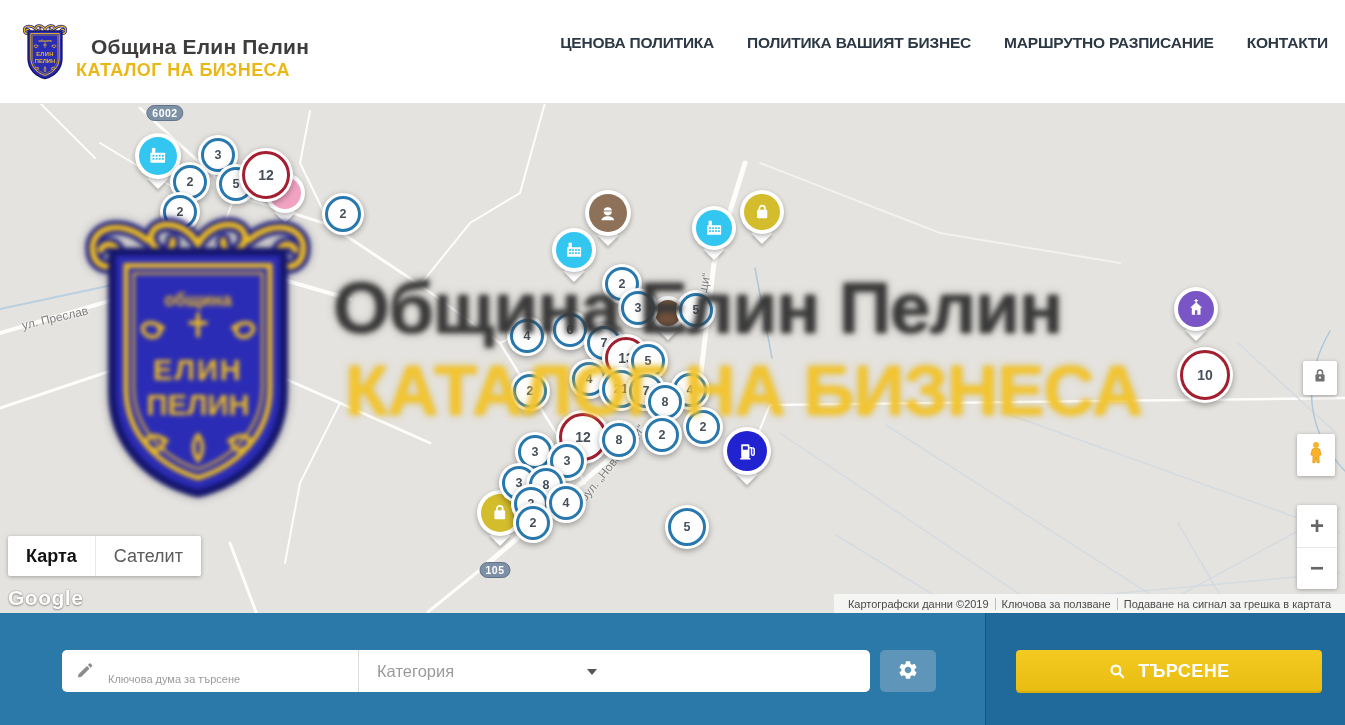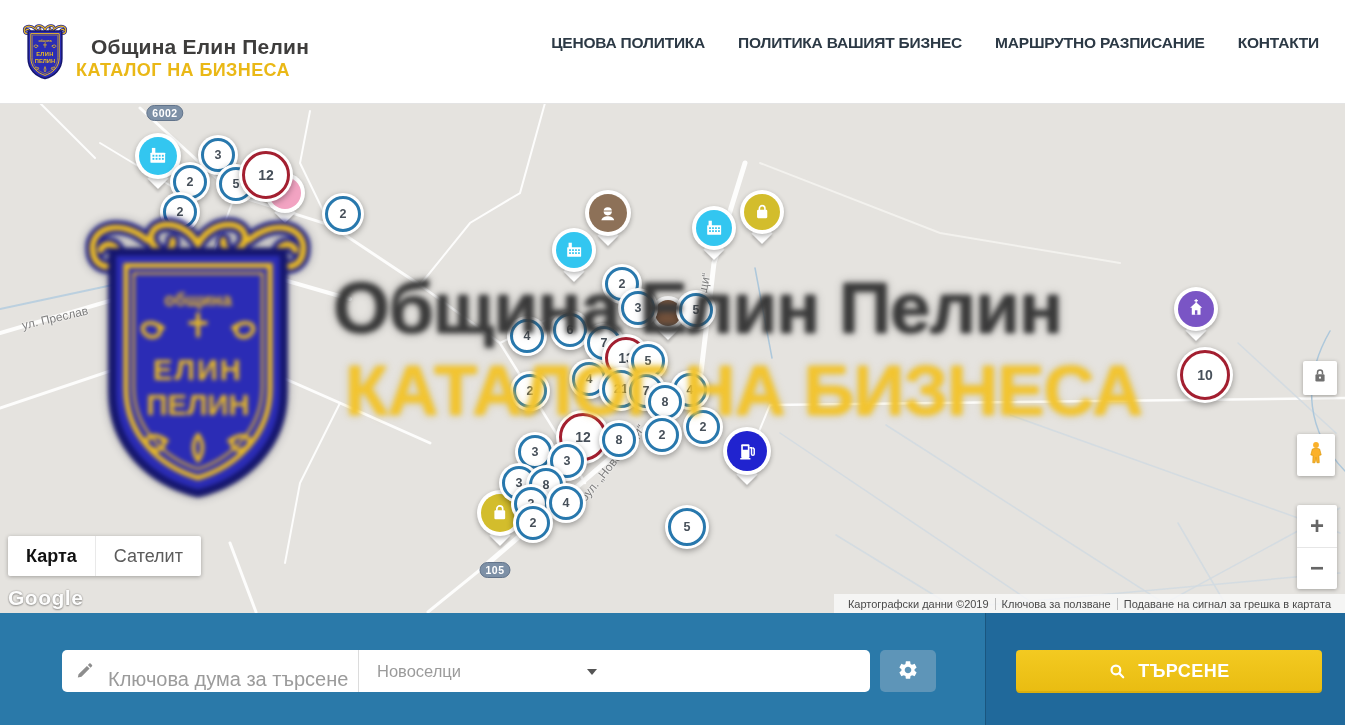--- a/index.html
+++ b/index.html
@@ -4,21 +4,21 @@
 <style>
   html,body{margin:0;padding:0;background:#fff;font-family:"Liberation Sans",sans-serif;}
   #app{position:relative;width:1345px;height:725px;overflow:hidden;background:#fff;}
 
   
   #header{position:absolute;left:0;top:0;width:1345px;height:103px;background:#fff;border-bottom:1px solid #e4e4e4;z-index:10;}
   #header-emblem{position:absolute;left:22px;top:23px;width:46px;height:58px;}
   #site-title-block{position:absolute;left:76px;top:36px;line-height:1;}
   #site-title{font-size:21px;font-weight:bold;color:#3e3d3c;letter-spacing:.2px;margin-left:15px;}
   #site-subtitle{font-size:18px;font-weight:bold;color:#eab816;letter-spacing:.4px;margin-top:4px;}
-  #nav{position:absolute;right:26px;top:0;height:85px;display:flex;align-items:center;gap:33px;}
+  #nav{position:absolute;right:17px;top:0;height:85px;display:flex;align-items:center;gap:33px;}
   .nav-item{font-size:15.5px;font-weight:bold;color:#2c3945;text-decoration:none;letter-spacing:-.2px;cursor:pointer;white-space:nowrap;}
 
   
   #map{position:absolute;left:0;top:103px;width:1345px;height:510px;background:#e5e3df;overflow:hidden;}
   #roads{position:absolute;left:0;top:0;z-index:0;}
   .street-label{position:absolute;z-index:1;font-size:12px;color:#7e7e7e;white-space:nowrap;transform:translate(-50%,-50%);text-shadow:0 0 2px #fff,0 0 2px #fff;}
   .road-badge{position:absolute;z-index:1;transform:translate(-50%,-50%);background:#7d90a6;border:1px solid #62748b;border-radius:8px;color:#fff;font-size:10.5px;font-weight:bold;padding:1px 5px;letter-spacing:.5px;}
 
   
   .pin{position:absolute;z-index:2;transform:translate(-50%,-50%);}
@@ -52,21 +52,21 @@
   #zoomctl{position:absolute;left:1297px;top:402px;width:40px;height:84px;background:#fff;border-radius:2px;box-shadow:0 1px 4px rgba(0,0,0,.3);z-index:6;display:flex;flex-direction:column;}
   .zoom-btn{flex:1;display:flex;align-items:center;justify-content:center;font-size:24px;color:#666;cursor:pointer;font-weight:bold;}
   #zoom-in{border-bottom:1px solid #e6e6e6;}
 
   
   #searchbar{position:absolute;left:0;top:613px;width:1345px;height:112px;background:#2a79a9;z-index:10;}
   #searchbar-right{position:absolute;left:985px;top:0;width:360px;height:112px;background:#20699b;border-left:1px solid rgba(0,0,0,.18);}
   #input-group{position:absolute;left:62px;top:37px;width:808px;height:42px;background:#fff;border-radius:5px;display:flex;align-items:stretch;}
   #kw-section{position:relative;width:296px;}
   #kw-icon{position:absolute;left:14px;top:11px;width:19px;height:19px;}
-  #kw-input{width:100%;height:100%;border:none;outline:none;background:transparent;border-radius:5px 0 0 5px;padding:16px 10px 0 46px;font-size:20px;color:#1d4ed8;font-family:"Liberation Sans",sans-serif;box-sizing:border-box;}
+  #kw-input{width:100%;height:100%;border:none;outline:none;background:transparent;border-radius:5px 0 0 5px;padding:16px 10px 0 46px;font-size:11px;color:#1d4ed8;font-family:"Liberation Sans",sans-serif;box-sizing:border-box;}
   #kw-input::placeholder{color:#9b9b9b;}
   .select-section{position:relative;width:256px;border-left:1px solid #dcdcdc;display:flex;align-items:center;padding:0 18px;cursor:pointer;box-sizing:border-box;}
   .select-label{font-size:16.5px;color:#9b9b9b;}
   .caret{position:absolute;right:17px;top:19px;width:0;height:0;border-left:5px solid transparent;border-right:5px solid transparent;border-top:6px solid #555;}
   #gear-btn{position:absolute;left:880px;top:37px;width:56px;height:42px;background:#5e95b8;border:none;border-radius:5px;display:flex;align-items:center;justify-content:center;cursor:pointer;}
   #gear-btn svg{width:22px;height:22px;}
   #search-btn{position:absolute;left:1016px;top:37px;width:306px;height:43px;background:linear-gradient(180deg,#f3ca21,#e9bc11);border:none;border-radius:4px;display:flex;align-items:center;justify-content:center;gap:11px;cursor:pointer;box-shadow:inset 0 -2px 0 rgba(0,0,0,.07);}
   #search-btn span{color:#fff;font-size:18px;font-weight:bold;letter-spacing:.5px;font-family:"Liberation Sans",sans-serif;}
   #search-btn svg{width:19px;height:19px;}
 </style>
@@ -480,21 +480,21 @@
     <div id="input-group">
       <div id="kw-section">
         <span id="kw-icon">
           <svg viewBox="0 0 24 24">
               <path d="M3.5 16.5 L13.8 6.2 l3.4 3.4 L6.9 19.9 l-4.6 1 1-4.4 z M15 5 l1.8-1.8 a1.2 1.2 0 0 1 1.7 0 l1.7 1.7 a1.2 1.2 0 0 1 0 1.7 L18.4 8.4 z" fill="#8d8d8d"></path>
             </svg>
         </span>
         <input id="kw-input" type="text" placeholder="Ключова дума за търсене" style="">
       </div>
       <div class="select-section">
-        <span class="select-label">Новоселци</span>
+        <span class="select-label">Категория</span>
         <span class="caret"></span>
       </div>
     </div>
 
     <button id="gear-btn">
       <span>
         <svg viewBox="0 0 24 24" width="22" height="22">
             <path fill="#ffffff" d="M19.14 12.94c.04-.3.06-.61.06-.94s-.02-.64-.07-.94l2.03-1.58c.18-.14.23-.41.12-.61l-1.92-3.32c-.12-.22-.37-.29-.59-.22l-2.39.96c-.5-.38-1.03-.7-1.62-.94L14.4 2.81c-.04-.24-.24-.41-.48-.41h-3.84c-.24 0-.43.17-.47.41l-.36 2.54c-.59.24-1.13.57-1.62.94l-2.39-.96c-.22-.08-.47 0-.59.22L2.74 8.87c-.12.21-.08.47.12.61l2.03 1.58c-.05.3-.09.63-.09.94s.02.64.07.94l-2.03 1.58c-.18.14-.23.41-.12.61l1.92 3.32c.12.22.37.29.59.22l2.39-.96c.5.38 1.03.7 1.62.94l.36 2.54c.05.24.24.41.48.41h3.84c.24 0 .44-.17.47-.41l.36-2.54c.59-.24 1.13-.56 1.62-.94l2.39.96c.22.08.47 0 .59-.22l1.92-3.32c.12-.22.07-.47-.12-.61l-2.01-1.58zM12 15.6c-1.98 0-3.6-1.62-3.6-3.6s1.62-3.6 3.6-3.6 3.6 1.62 3.6 3.6-1.62 3.6-3.6 3.6z"></path>
           </svg>
       </span>

